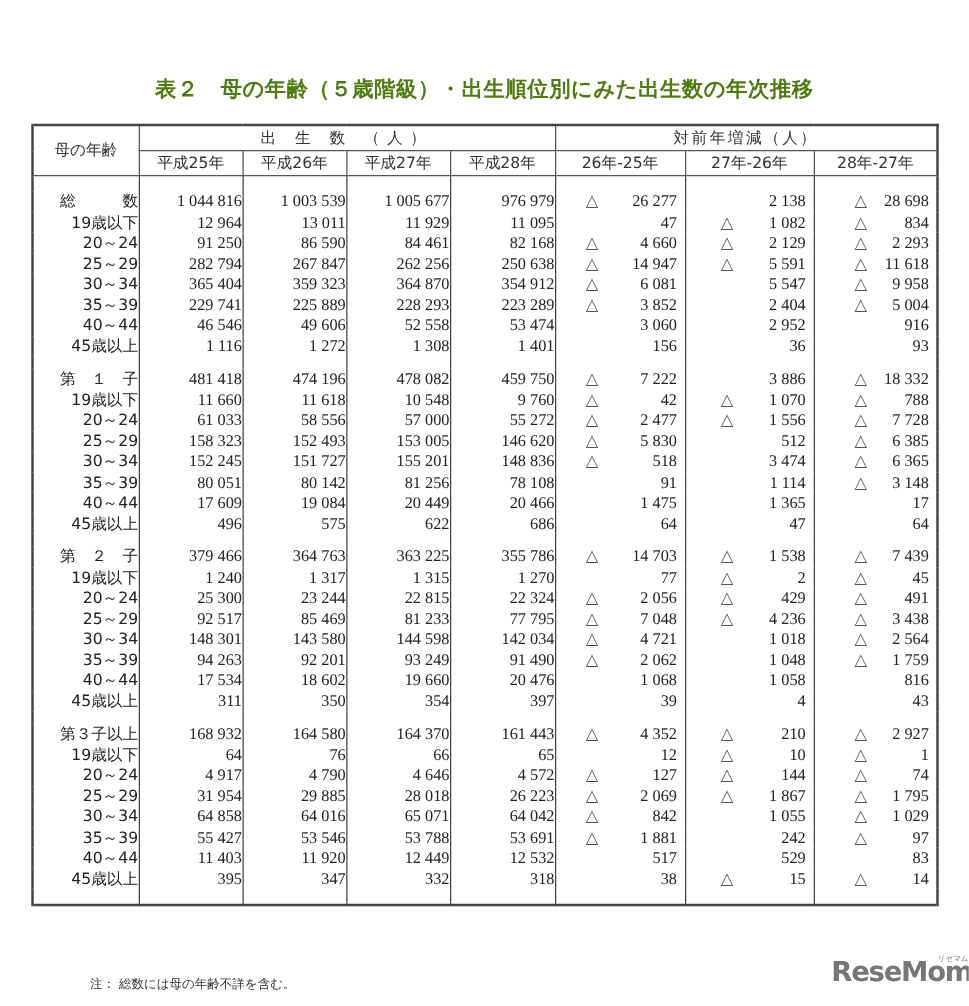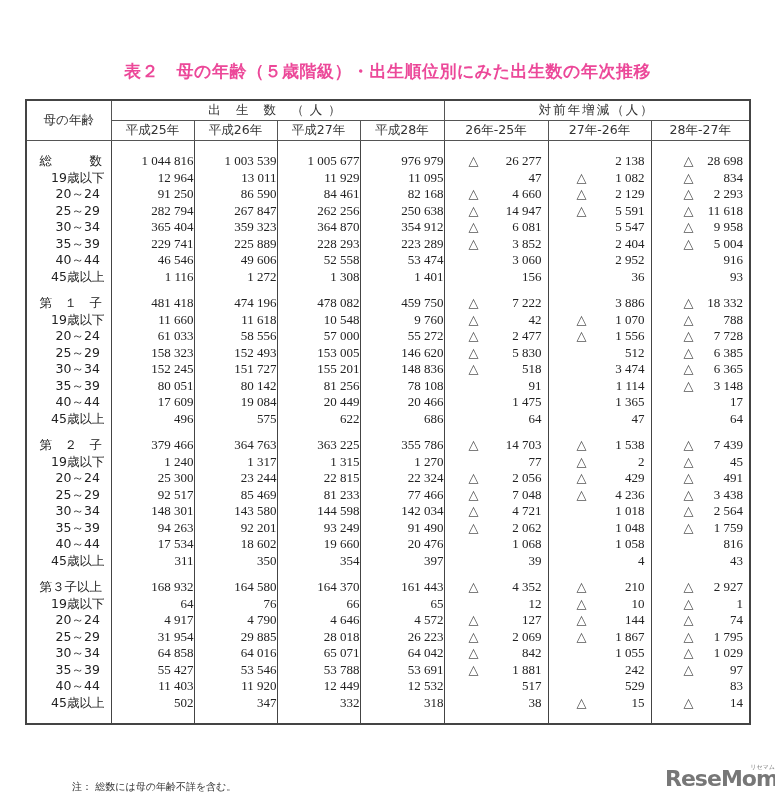--- a/index.html
+++ b/index.html
@@ -1,29 +1,29 @@
 <!DOCTYPE html>
 <html><head>
 <meta charset="utf-8">
 <style>
   html, body { margin:0; padding:0; background:#ffffff; }
   body { width:775px; height:805px; position:relative; overflow:hidden;
          font-family:"DejaVu Serif","Liberation Serif",serif; color:#222; }
   .title { position:absolute; top:60px; left:0; width:775px; text-align:center;
            font-family:"DejaVu Sans","Liberation Sans",sans-serif; font-weight:bold;
-           font-size:17px; letter-spacing:0.5px; color:#ec4899; }
+           font-size:17px; letter-spacing:0.5px; color:#4d7c0f; }
   table.main { position:absolute; top:99px; left:25px; width:724px; border-collapse:collapse;
                font-size:12.5px; table-layout:fixed; }
   table.main td, table.main th { padding:0; }
   .hdr th { font-weight:normal; font-family:"DejaVu Sans","Liberation Sans",sans-serif;
             font-size:12.5px; color:#333; text-align:center; border:1px solid #555; height:19px; }
   .hdr th.group { letter-spacing:6px;font-family:Liberation Serif, serif; }
   .hdr th.agehead { border-left:2px solid #444; }
   table.main { border:2px solid #444; }
-  td.age { text-align:center; padding-left:6px; white-space:pre; border-left:2px solid #444; border-right:1px solid #444;
+  td.age { text-align:right; padding-left:6px; white-space:pre; border-left:2px solid #444; border-right:1px solid #444;
            font-family:"DejaVu Sans","Liberation Sans",sans-serif; font-size:12.5px; }
   td.age.sub { padding-left:18px; }
   td.age.head { padding-left:4px; }
   td.num { text-align:right; padding-right:4px; white-space:pre; border-right:1px solid #444;
            font-family:"Liberation Serif","DejaVu Serif",serif; font-size:13px; }
   td.diff { white-space:pre; border-right:1px solid #444; font-family:"Liberation Serif","DejaVu Serif",serif; font-size:13px; position:relative; }
   td.diff .tri { position:absolute; left:24px; top:0; color:#555; font-size:13px; }
   td.diff .val { display:block; text-align:right; padding-right:6px; }
   td.diff.c6 .tri { left:28px; }
   td.diff.c7 .tri { left:32px; }
@@ -289,21 +289,21 @@
         <td class="num">22 324</td>
         <td class="diff c5"><span class="tri">△</span><span class="val">2 056</span></td>
         <td class="diff c6"><span class="tri">△</span><span class="val">429</span></td>
         <td class="diff c7 lastcol"><span class="tri">△</span><span class="val">491</span></td>
       </tr>
       <tr class="row">
         <td class="age sub">25～29</td>
         <td class="num">92 517</td>
         <td class="num">85 469</td>
         <td class="num">81 233</td>
-        <td class="num">77 466</td>
+        <td class="num">77 795</td>
         <td class="diff c5"><span class="tri">△</span><span class="val">7 048</span></td>
         <td class="diff c6"><span class="tri">△</span><span class="val">4 236</span></td>
         <td class="diff c7 lastcol"><span class="tri">△</span><span class="val">3 438</span></td>
       </tr>
       <tr class="row">
         <td class="age sub">30～34</td>
         <td class="num">148 301</td>
         <td class="num">143 580</td>
         <td class="num">144 598</td>
         <td class="num">142 034</td>
@@ -416,21 +416,21 @@
         <td class="num">11 403</td>
         <td class="num">11 920</td>
         <td class="num">12 449</td>
         <td class="num">12 532</td>
         <td class="diff c5"><span class="val">517</span></td>
         <td class="diff c6"><span class="val">529</span></td>
         <td class="diff c7 lastcol"><span class="val">83</span></td>
       </tr>
       <tr class="row">
         <td class="age sub">45歳以上</td>
-        <td class="num">502</td>
+        <td class="num">395</td>
         <td class="num">347</td>
         <td class="num">332</td>
         <td class="num">318</td>
         <td class="diff c5"><span class="val">38</span></td>
         <td class="diff c6"><span class="tri">△</span><span class="val">15</span></td>
         <td class="diff c7 lastcol"><span class="tri">△</span><span class="val">14</span></td>
       </tr>
       <tr class="endgap">
         <td class="age"></td>
         <td class="num"></td>

